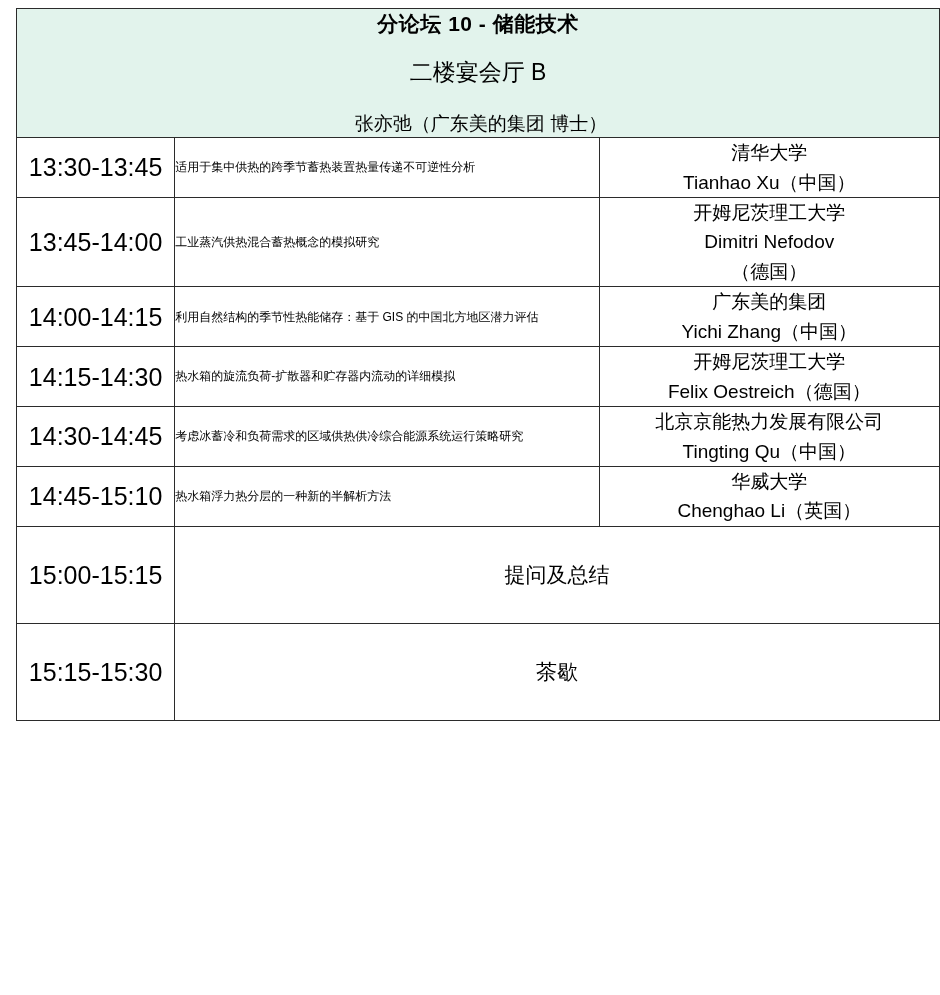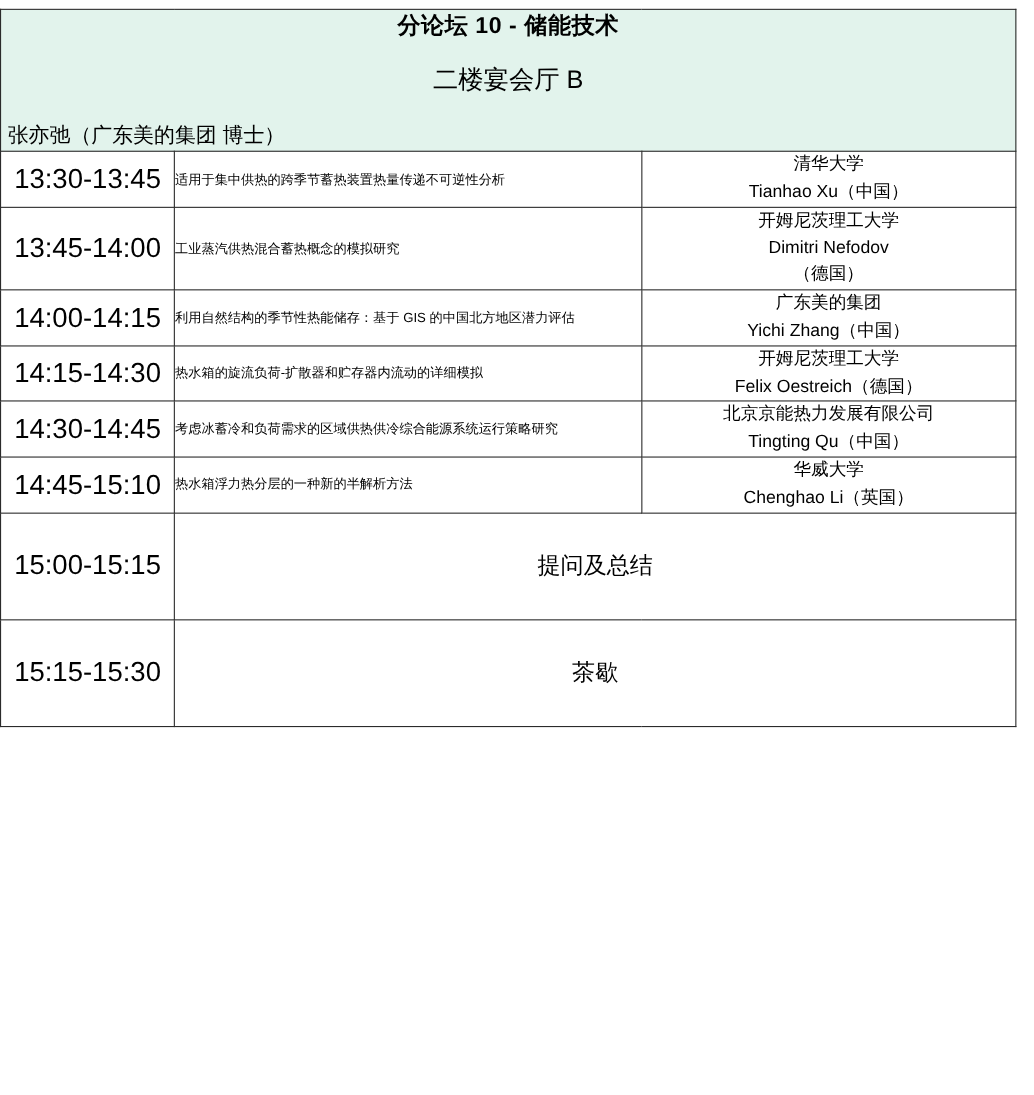--- a/index.html
+++ b/index.html
@@ -11,21 +11,21 @@
     width: 940px;
     height: 995px;
     font-family: "Liberation Sans", sans-serif;
     color: #000000;
     overflow: hidden;
   }
   .page {
     box-sizing: border-box;
     width: 940px;
     height: 995px;
-    padding: 8px 8px 0 0;
+    padding: 8px 8px 0 16px;
   }
   table.schedule {
     border-collapse: collapse;
     width: 924px;
     table-layout: fixed;
   }
   table.schedule td {
     border: 1px solid #2b2b2b;
     padding: 0;
     vertical-align: middle;
@@ -42,21 +42,21 @@
     letter-spacing: 0.5px;
     line-height: 1.4;
   }
   .hdr-venue {
     text-align: center;
     font-size: 23px;
     margin-top: 18px;
     line-height: 1.4;
   }
   .hdr-chair {
-    text-align: left;
+    text-align: center;
     font-size: 19px;
     margin-top: 22px;
     line-height: 1.4;
     padding-left: 6px;
   }
   
   .col-time { width: 158px; }
   .col-title { width: 424px; }
   .col-affil { width: 340px; }
 
@@ -67,21 +67,21 @@
     line-height: 1.45;
   }
   .cell-title {
     text-align: left;
     font-size: 12px;
     padding: 14px 14px 14px 16px;
     line-height: 1.55;
   }
   .cell-affil {
     text-align: center;
-    font-size: 16px;
+    font-size: 19px;
     padding: 14px 8px;
     line-height: 1.55;
   }
   .cell-affil .line { display: block; }
   .cell-full {
     text-align: center;
     font-size: 21px;
     padding: 26px 8px;
     line-height: 1.5;
   }

